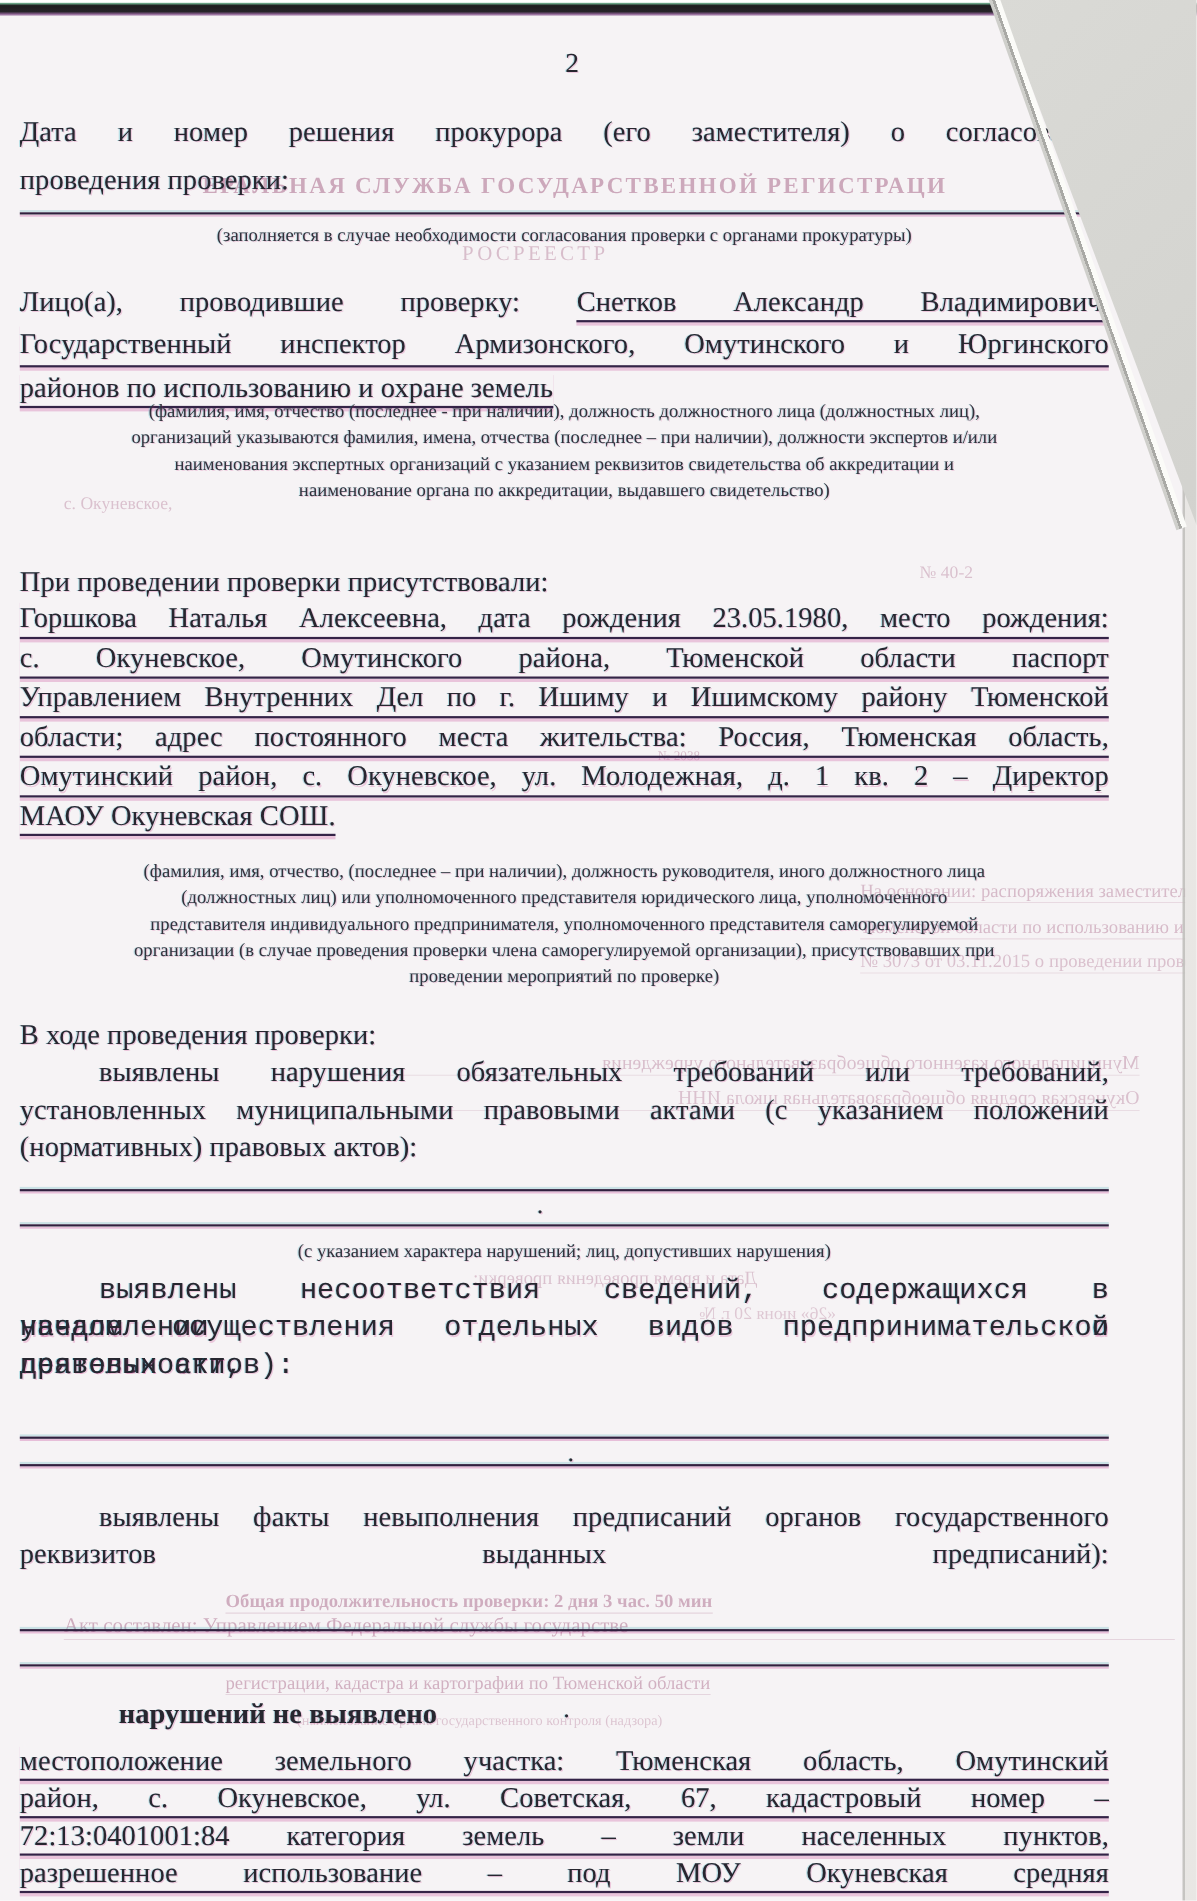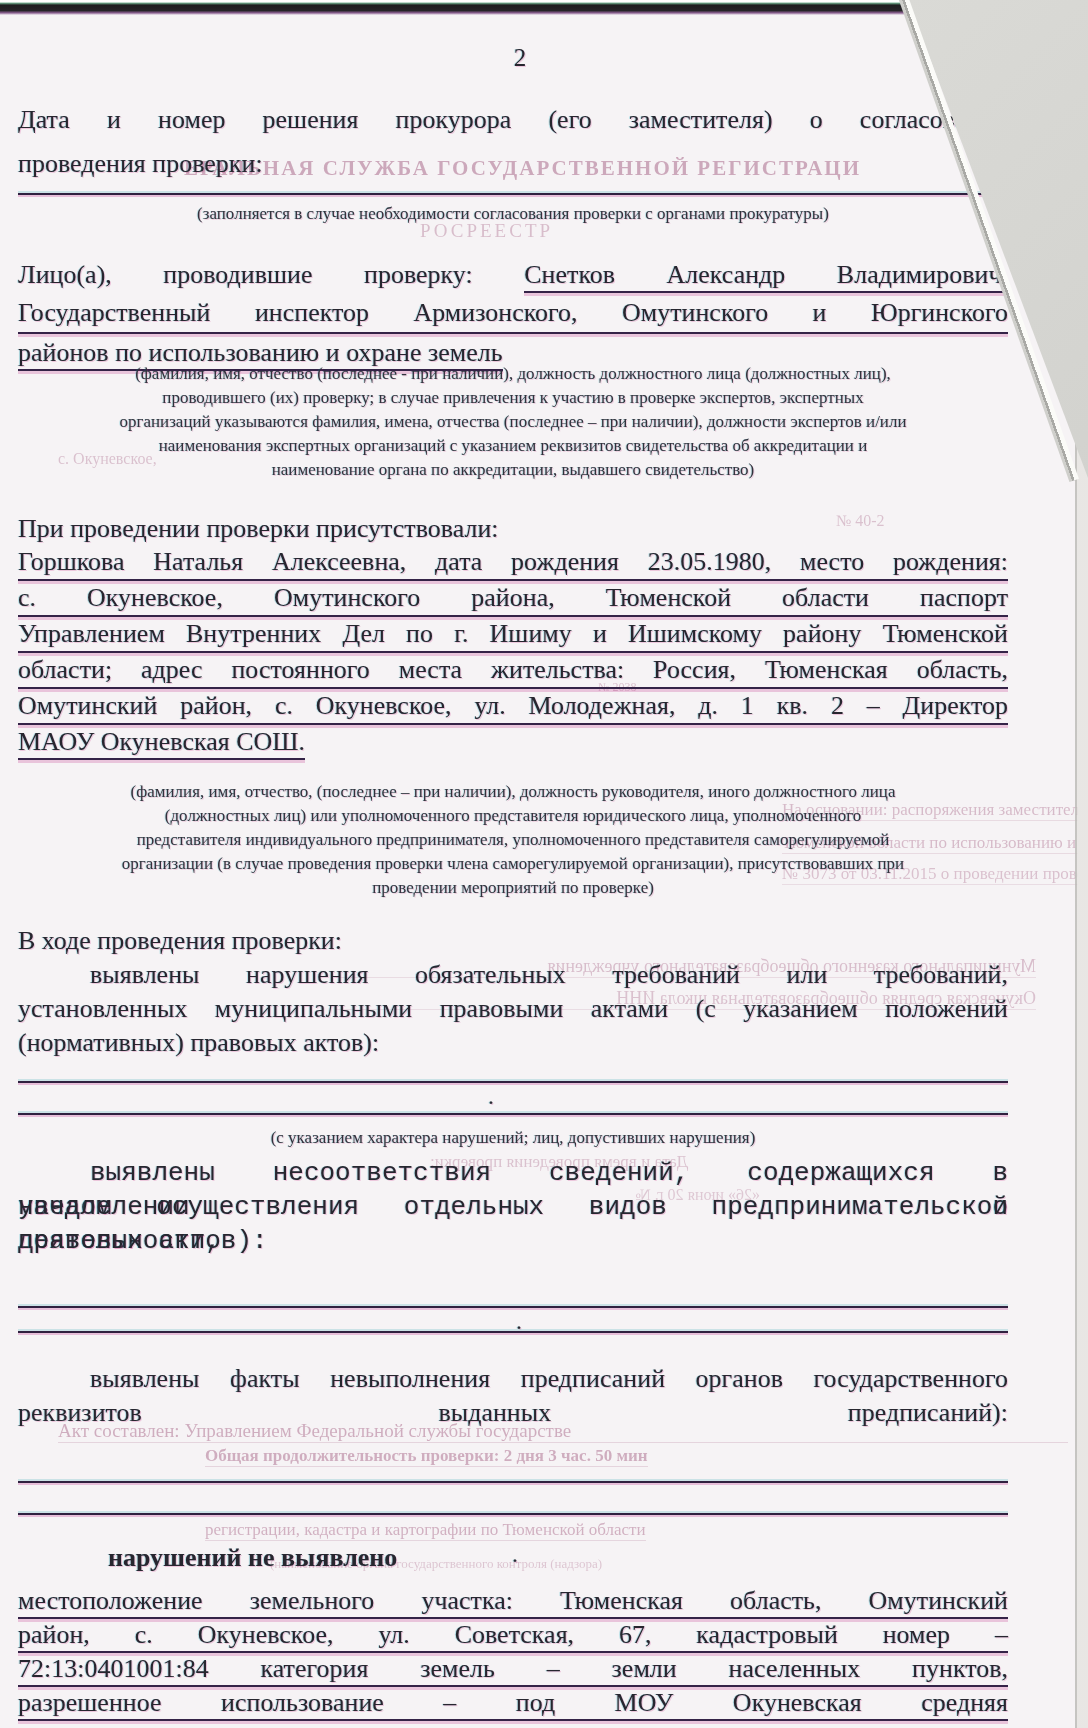--- a/index.html
+++ b/index.html
@@ -54,41 +54,40 @@
   <div class="bleed" style="left:836px;top:512px;font-size:16px;opacity:.30;">№ 40-2</div>
   <div class="bleed" style="left:598px;top:680px;font-size:12px;opacity:.32;">№ 2038</div>
   <div class="bleed bul" style="left:782px;top:800px;width:296px;font-size:17px;opacity:.34;">На основании: распоряжения заместителя государственного</div>
   <div class="bleed bul" style="left:782px;top:833px;width:296px;font-size:17px;opacity:.34;">Тюменской области по использованию и охране земель Ромен</div>
   <div class="bleed bul" style="left:782px;top:864px;width:296px;font-size:17px;opacity:.30;">№ 3073 от 03.11.2015 о проведении проверки</div>
   <div class="bleed bul mir" style="left:336px;top:956px;width:700px;font-size:18px;opacity:.32;">Муниципального казенного общеобразовательного учреждения</div>
   <div class="bleed bul mir" style="left:336px;top:988px;width:700px;font-size:18px;opacity:.30;">Окуневская средняя общеобразовательная школа ИНН</div>
   <div class="bleed mir" style="left:430px;top:1152px;font-size:17px;opacity:.30;">Дата и время проведения проверки:</div>
   <div class="bleed mir" style="left:310px;top:1186px;width:450px;font-size:16px;opacity:.26;">«26» июня 20  г.  №</div>
   <div class="bleed bul" style="left:205px;top:1446px;font-size:17px;opacity:.42;font-weight:bold;">Общая продолжительность проверки: 2 дня 3 час. 50 мин</div>
-  <div class="bleed bul" style="left:58px;top:1420px;width:1010px;font-size:19px;opacity:.42;">Акт составлен: Управлением Федеральной службы государстве</div>
+  <div class="bleed bul" style="left:58px;top:1468px;width:1010px;font-size:19px;opacity:.42;">Акт составлен: Управлением Федеральной службы государстве</div>
   <div class="bleed bul" style="left:205px;top:1520px;font-size:17px;opacity:.40;">регистрации, кадастра и картографии по Тюменской области</div>
   <div class="bleed" style="left:270px;top:1556px;font-size:13px;opacity:.28;">(наименование органа государственного контроля (надзора)</div>
 
   <div class="pgnum txt">2</div>
 
   <div class="blk h44" style="top:98px;">
     <div class="body-line jst txt">Дата и номер решения прокурора (его заместителя) о согласовании</div>
     <div class="body-line txt">проведения проверки:</div>
   </div>
   <div class="rule" style="top:193px;"></div>
   <div class="capblk cap" style="top:202px;">(заполняется в случае необходимости согласования проверки с органами прокуратуры)</div>
 
   <div class="blk h38" style="top:256px;">
     <div class="body-line jst txt"><span>Лицо(а), проводившие проверку: </span> <span class="us">Снетков Александр Владимирович,</span></div>
     <div class="body-line jst txt ul">Государственный инспектор Армизонского, Омутинского и Юргинского</div>
     <div class="body-line txt"><span class="us">районов по использованию и охране земель</span></div>
   </div>
   <div class="capblk cap" style="top:362px;">
     <div>(фамилия, имя, отчество (последнее - при наличии), должность должностного лица (должностных лиц),</div>
-    <div>проводившего (их) проверку; в случае привлечения к участию в проверке экспертов, экспертных</div>
     <div>организаций указываются фамилия, имена, отчества (последнее – при наличии), должности экспертов и/или</div>
     <div>наименования экспертных организаций с указанием реквизитов свидетельства об аккредитации и</div>
     <div>наименование органа по аккредитации, выдавшего свидетельство)</div>
   </div>
 
   <div class="blk" style="top:512px;">
     <div class="body-line txt">При проведении проверки присутствовали:</div>
   </div>
   <div class="blk" style="top:545px;">
     <div class="body-line jst txt ul">Горшкова Наталья Алексеевна,  дата рождения 23.05.1980, место рождения:</div>

